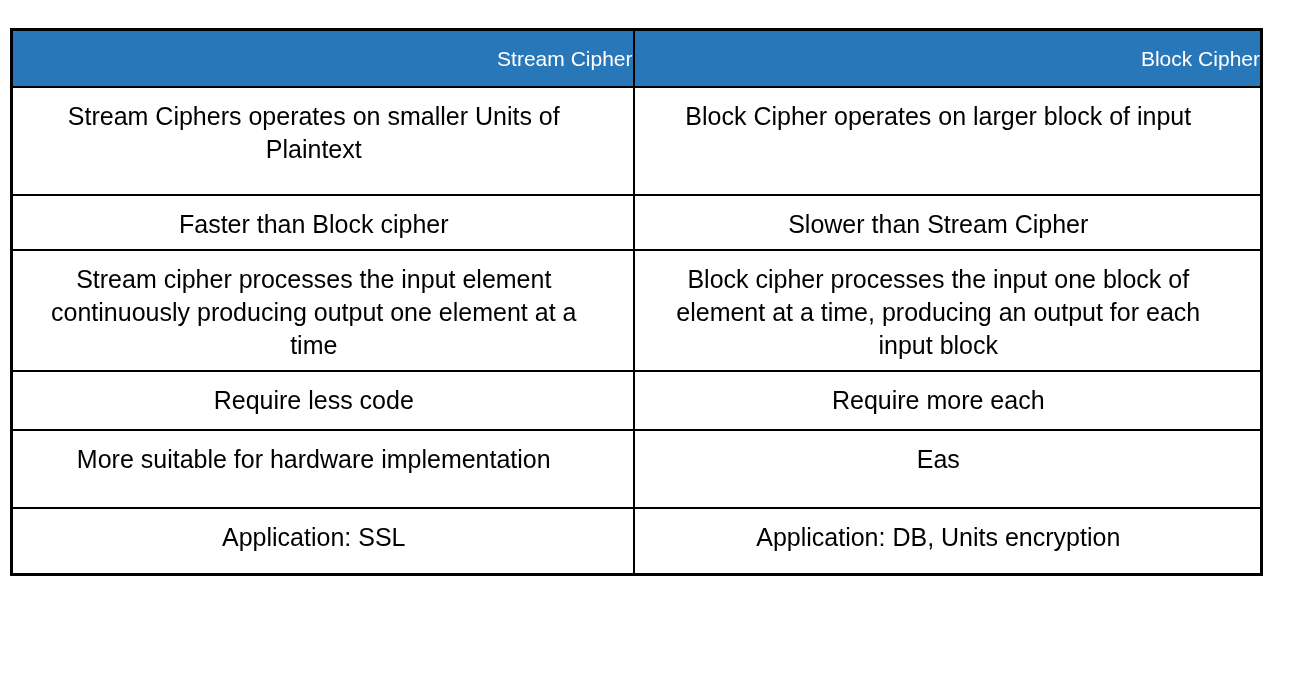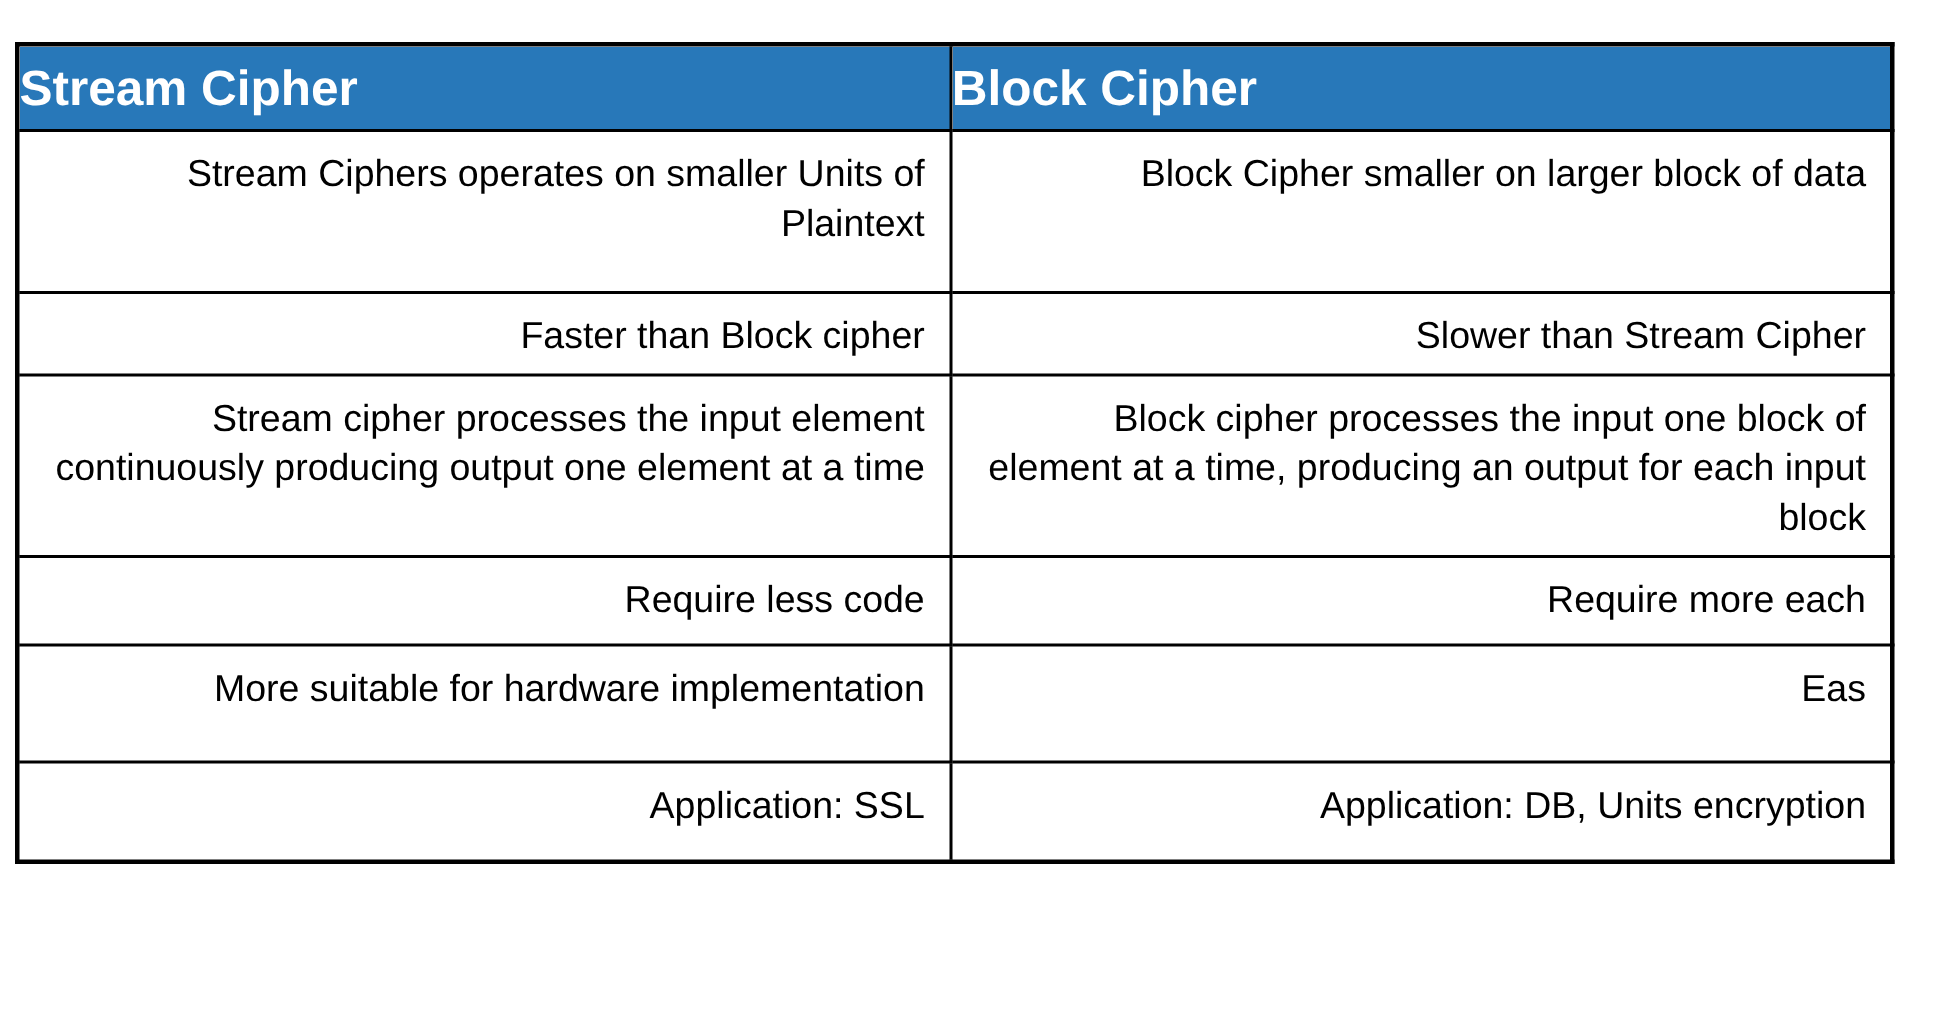--- a/index.html
+++ b/index.html
@@ -24,34 +24,34 @@
   }
   col.c1 { width: 622px; }
   col.c2 { width: 628px; }
   th, td {
     border: 2px solid var(--border-color, #000000);
     overflow: hidden;
   }
   th {
     background: var(--header-bg, #2878b9);
     color: var(--header-text, #ffffff);
-    font-size: 33px;
-    font-weight: bold;
-    text-align: left;
+    font-size: 21px;
+    font-weight: normal;
+    text-align: right;
     vertical-align: middle;
     height: 55px;
     padding: 0;
   }
   td {
     font-size: 25px;
     color: var(--body-text, #000000);
-    text-align: right;
+    text-align: center;
     vertical-align: top;
     line-height: 33px;
-    padding: 12px 16px 8px 14px;
+    padding: 12px 32px 8px 14px;
   }
   tbody tr:nth-child(1) { height: 108px; }
   tbody tr:nth-child(2) { height: 53px; }
   tbody tr:nth-child(3) { height: 107px; }
   tbody tr:nth-child(4) { height: 59px; }
   tbody tr:nth-child(5) { height: 78px; }
   tbody tr:nth-child(6) { height: 66px; }
   tbody tr:nth-child(7) { height: 65px; }
 </style>
 </head>
@@ -65,21 +65,21 @@
     </colgroup>
     <thead>
       <tr>
         <th>Stream Cipher</th>
         <th>Block Cipher</th>
       </tr>
     </thead>
     <tbody>
   <tr>
     <td>Stream Ciphers operates on smaller Units of Plaintext</td>
-    <td>Block Cipher smaller on larger block of data</td>
+    <td>Block Cipher operates on larger block of input</td>
   </tr>
 
   <tr>
     <td>Faster than Block cipher</td>
     <td>Slower than Stream Cipher</td>
   </tr>
 
   <tr>
     <td>Stream cipher processes the input element continuously producing output one element at a time</td>
     <td>Block cipher processes the input one block of element at a time, producing an output for each input block</td>

